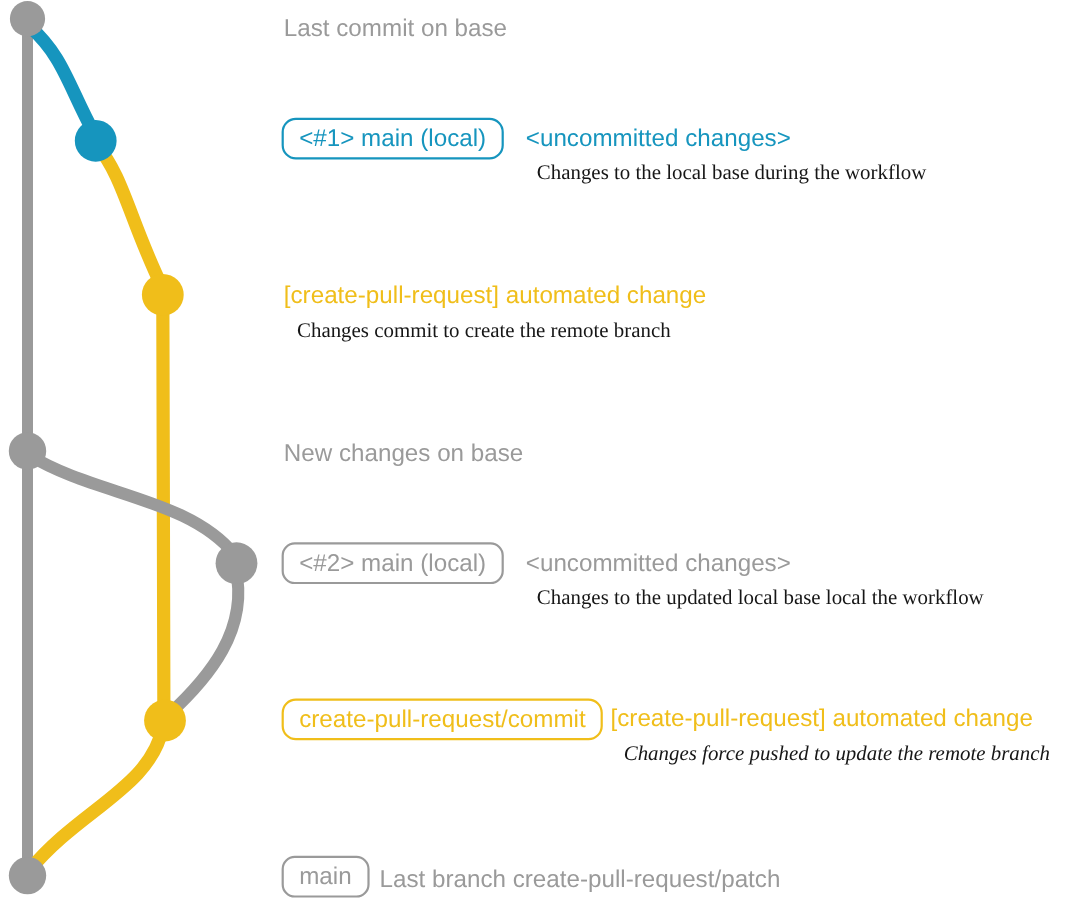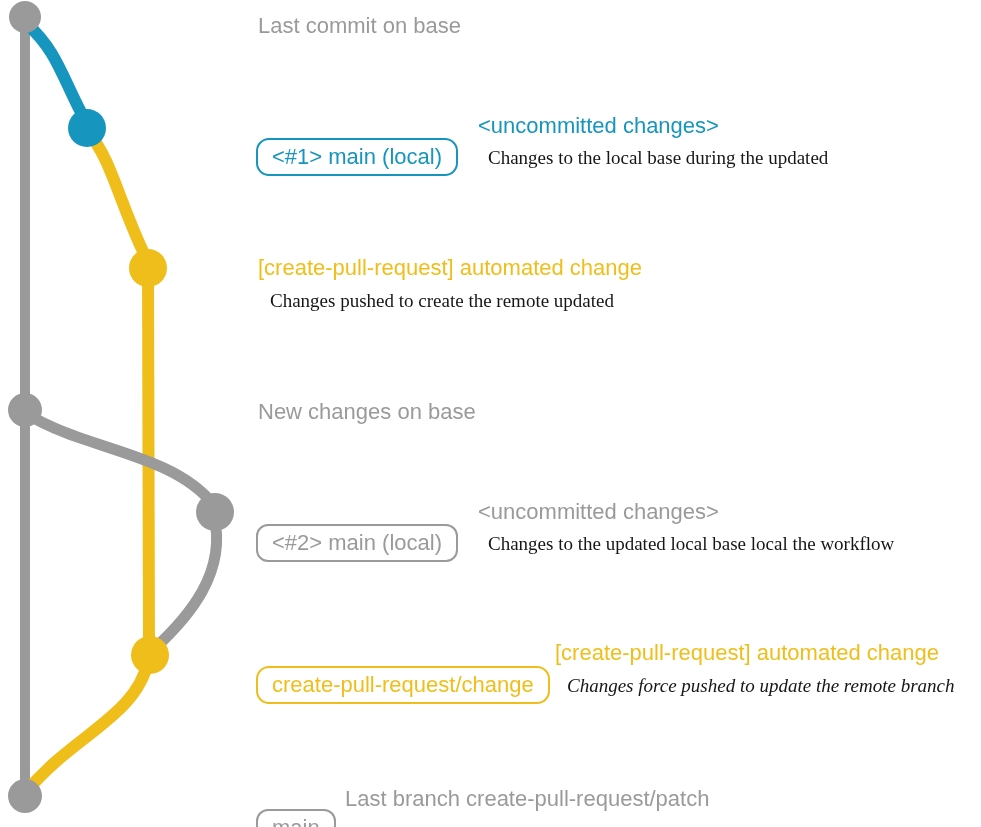--- a/index.html
+++ b/index.html
@@ -20,21 +20,20 @@
   .c-gold { color: #F0BE1A; }
   .c-ink  { color: #161616; }
   .badge {
     display: inline-block;
     border: 2px solid currentColor;
     border-radius: 13px;
     padding: 5px 14px;
     font-size: 22px;
     line-height: 24px;
     background: #ffffff;
-    margin-top: 31px;
   }
   .badge.b-teal { color: #1695BE; }
   .badge.b-gray { color: #9A9A9A; border-radius: 12px; }
   .badge.b-gold { color: #F0BE1A; }
   svg { display: block; }
 </style>
 </head>
 <body>
 
 <svg class="abs" style="left:0; top:0;" width="260" height="827" viewBox="0 0 260 827">
@@ -59,29 +58,29 @@
   <circle cx="25" cy="410" r="17" fill="#9A9A9A"></circle>
   <circle cx="215" cy="512" r="19" fill="#9A9A9A"></circle>
   <circle cx="150" cy="655" r="19" fill="#F0BE1A"></circle>
   <circle cx="25" cy="796" r="17" fill="#9A9A9A"></circle>
 </svg>
 
 <div class="abs sans t22 c-gray" style="left:258px; top:13px;">Last commit on base</div>
 
 <span class="abs badge b-teal sans" style="left:256px; top:107px;">&lt;#1&gt; main (local)</span>
 <div class="abs sans t22 c-teal" style="left:478px; top:113px;">&lt;uncommitted changes&gt;</div>
-<div class="abs serif t19 c-ink" style="left:488px; top:146px;">Changes to the local base during the updated</div>
+<div class="abs serif t19 c-ink" style="left:488px; top:146px;">Changes to the local base during the workflow</div>
 
 <div class="abs sans t22 c-gold" style="left:258px; top:255px;">[create-pull-request] automated change</div>
-<div class="abs serif t19 c-ink" style="left:270px; top:289px;">Changes pushed to create the remote updated</div>
+<div class="abs serif t19 c-ink" style="left:270px; top:289px;">Changes commit to create the remote branch</div>
 
 <div class="abs sans t22 c-gray" style="left:258px; top:399px;">New changes on base</div>
 
 <span class="abs badge b-gray sans" style="left:256px; top:493px;">&lt;#2&gt; main (local)</span>
 <div class="abs sans t22 c-gray" style="left:478px; top:499px;">&lt;uncommitted changes&gt;</div>
 <div class="abs serif t19 c-ink" style="left:488px; top:532px;">Changes to the updated local base local the workflow</div>
 
-<span class="abs badge b-gold sans" style="left:256px; top:635px;">create-pull-request/change</span>
+<span class="abs badge b-gold sans" style="left:256px; top:635px;">create-pull-request/commit</span>
 <div class="abs sans t22 c-gold" style="left:555px; top:640px;">[create-pull-request] automated change</div>
 <div class="abs serif t19 c-ink" style="left:567px; top:674px;font-style:italic;">Changes force pushed to update the remote branch</div>
 
 <span class="abs badge b-gray sans" style="left:256px; top:778px;">main</span>
 <div class="abs sans t22 c-gray" style="left:345px; top:786px;">Last branch create-pull-request/patch</div>
 
 </body></html>

